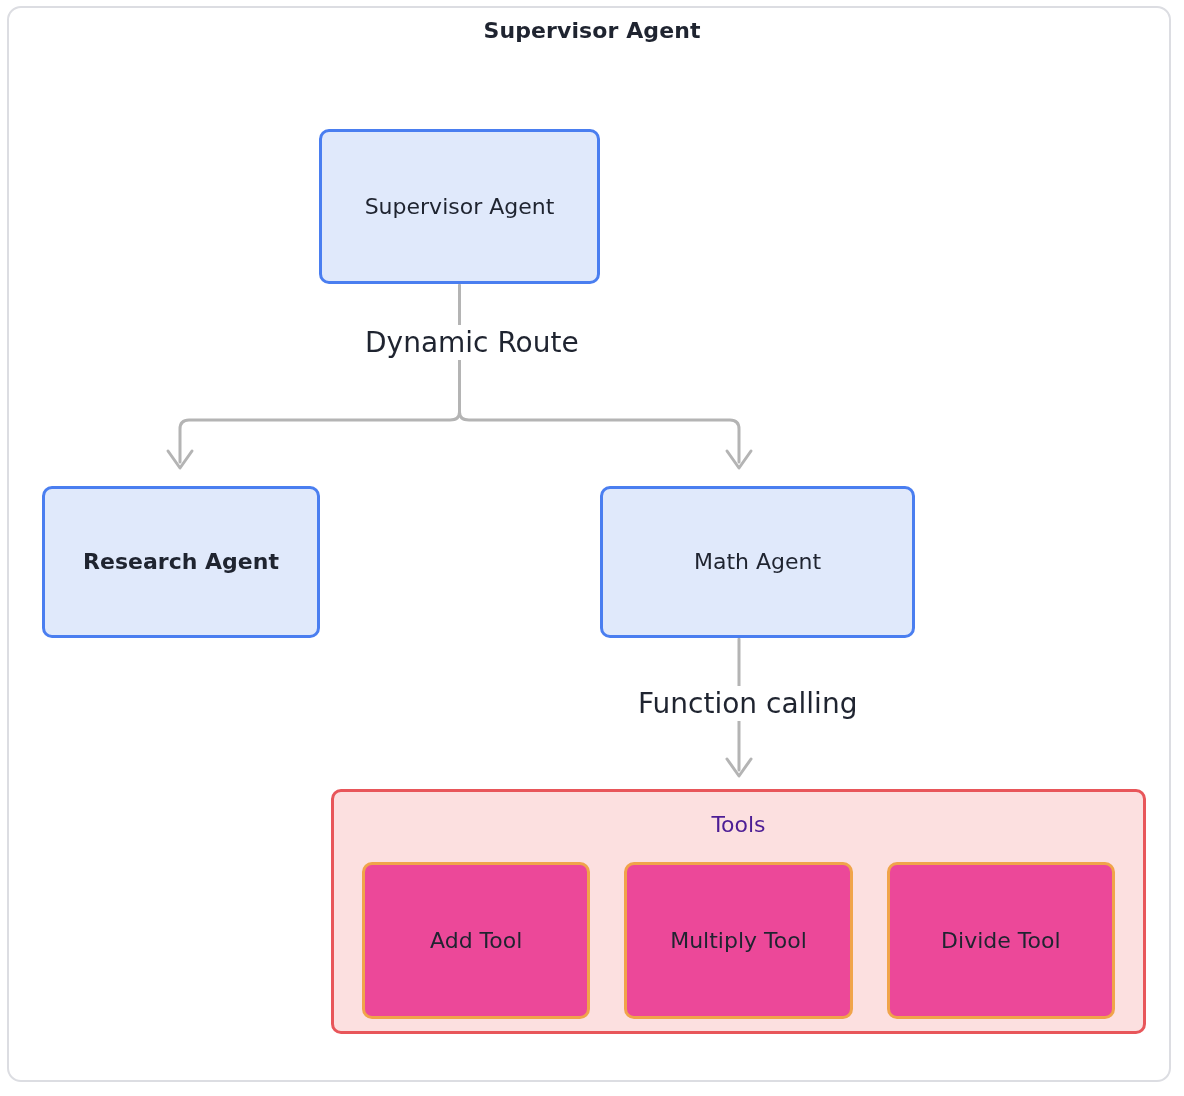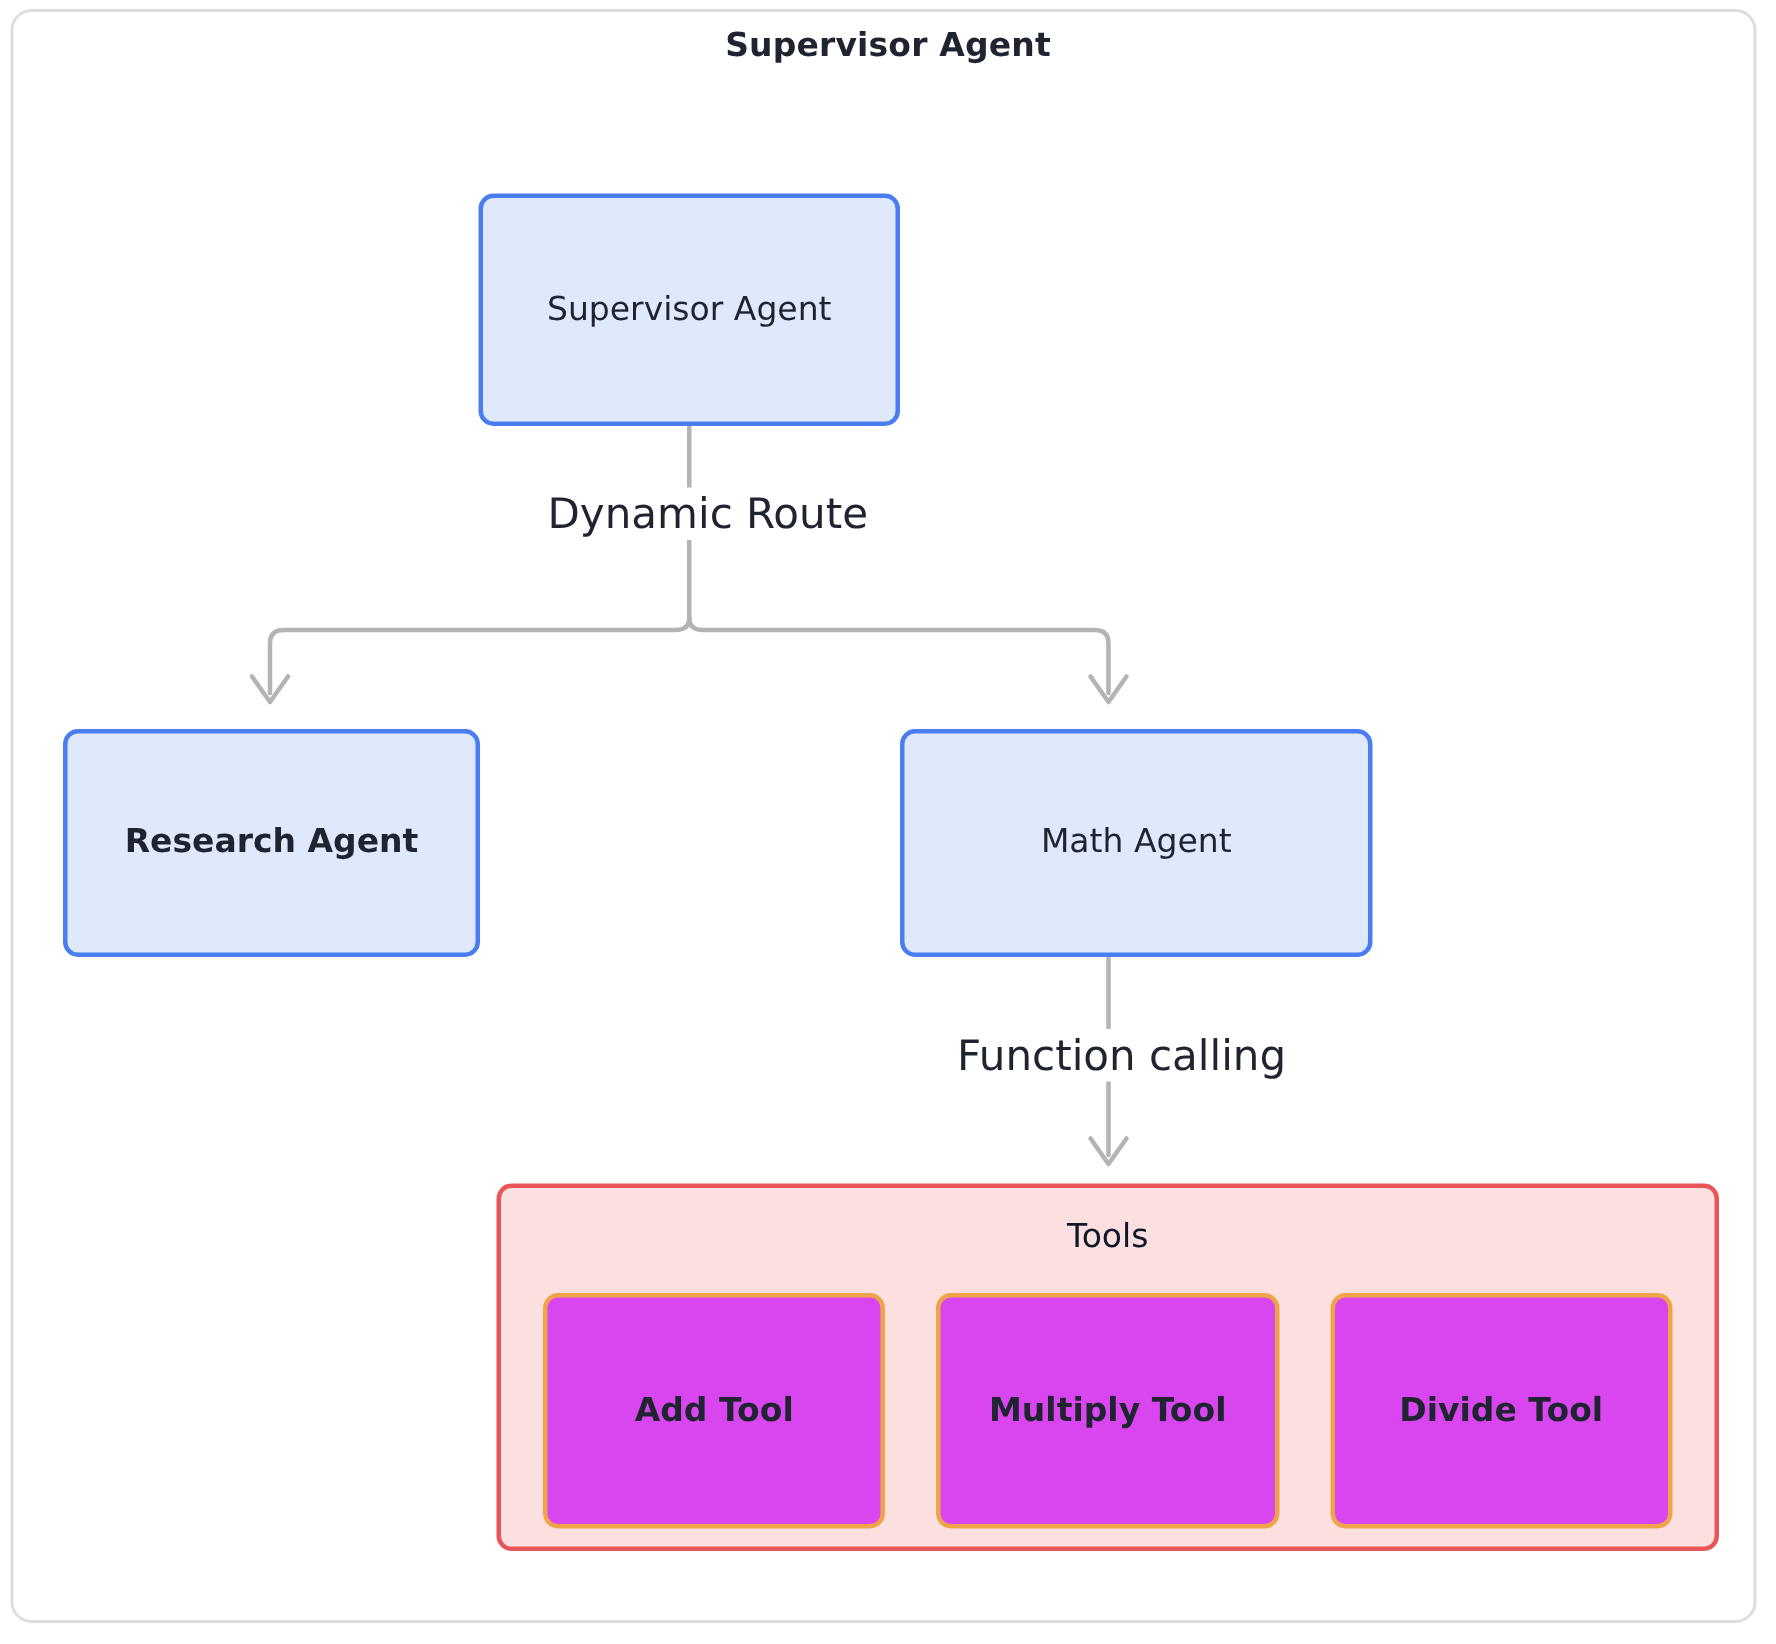--- a/index.html
+++ b/index.html
@@ -129,21 +129,21 @@
     border-radius: 10px;
   }
 
   .subgraph-title {
     position: absolute;
     left: 0;
     top: 20px;
     width: 100%;
     text-align: center;
     font-size: 22px;
-    color: #0f172a;
+    color: #4c1d95;
   }
 
   .tools-row {
     position: absolute;
     left: 28px;
     top: 70px;
     right: 28px;
     bottom: 12px;
     display: flex;
     flex-direction: row;
@@ -153,26 +153,25 @@
   }
 
   .node-tool {
     position: relative;
     flex: 1 1 0;
     box-sizing: border-box;
     display: flex;
     align-items: center;
     justify-content: center;
     text-align: center;
-    background: #d946ef;
+    background: #ec4899;
     border: 3px solid #f0a44a;
     border-radius: 10px;
     font-size: 22px;
     color: #1f2430;
-    font-weight: bold;
   }
 </style>
 </head>
 <body>
 
 <div id="root">
 
   <div class="diagram-frame"></div>
 
   <div class="diagram-title">Supervisor Agent</div>

